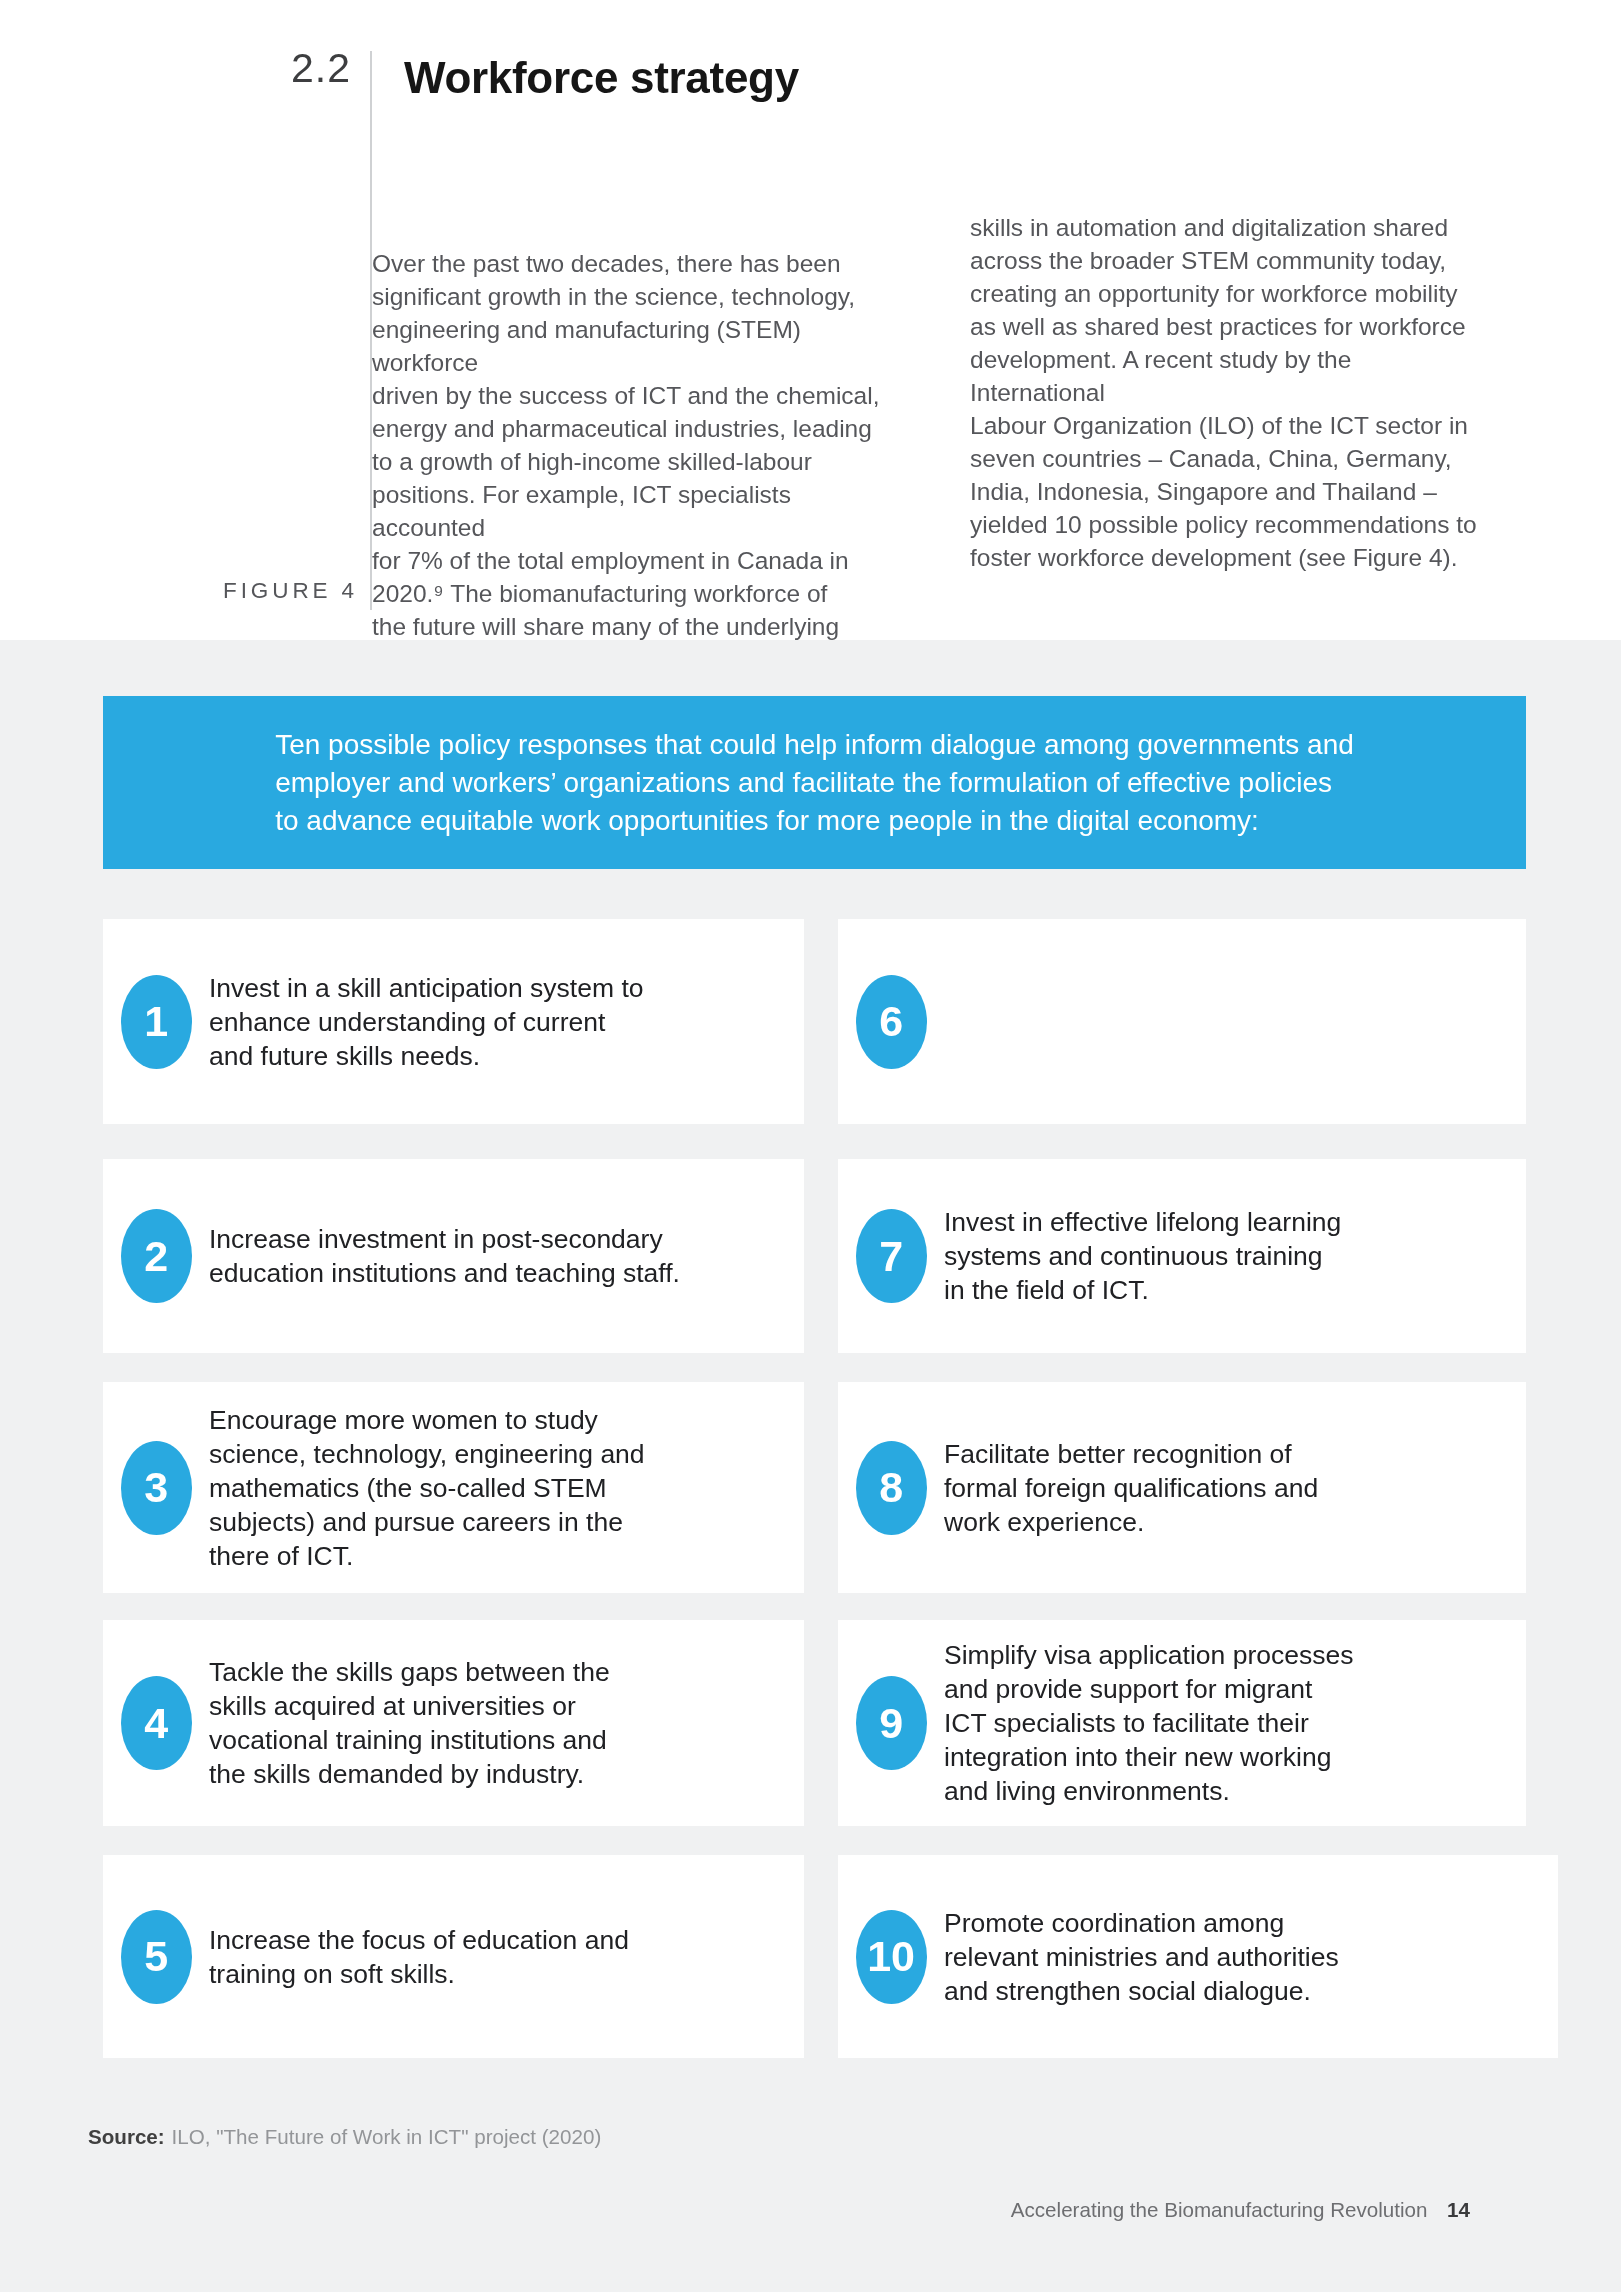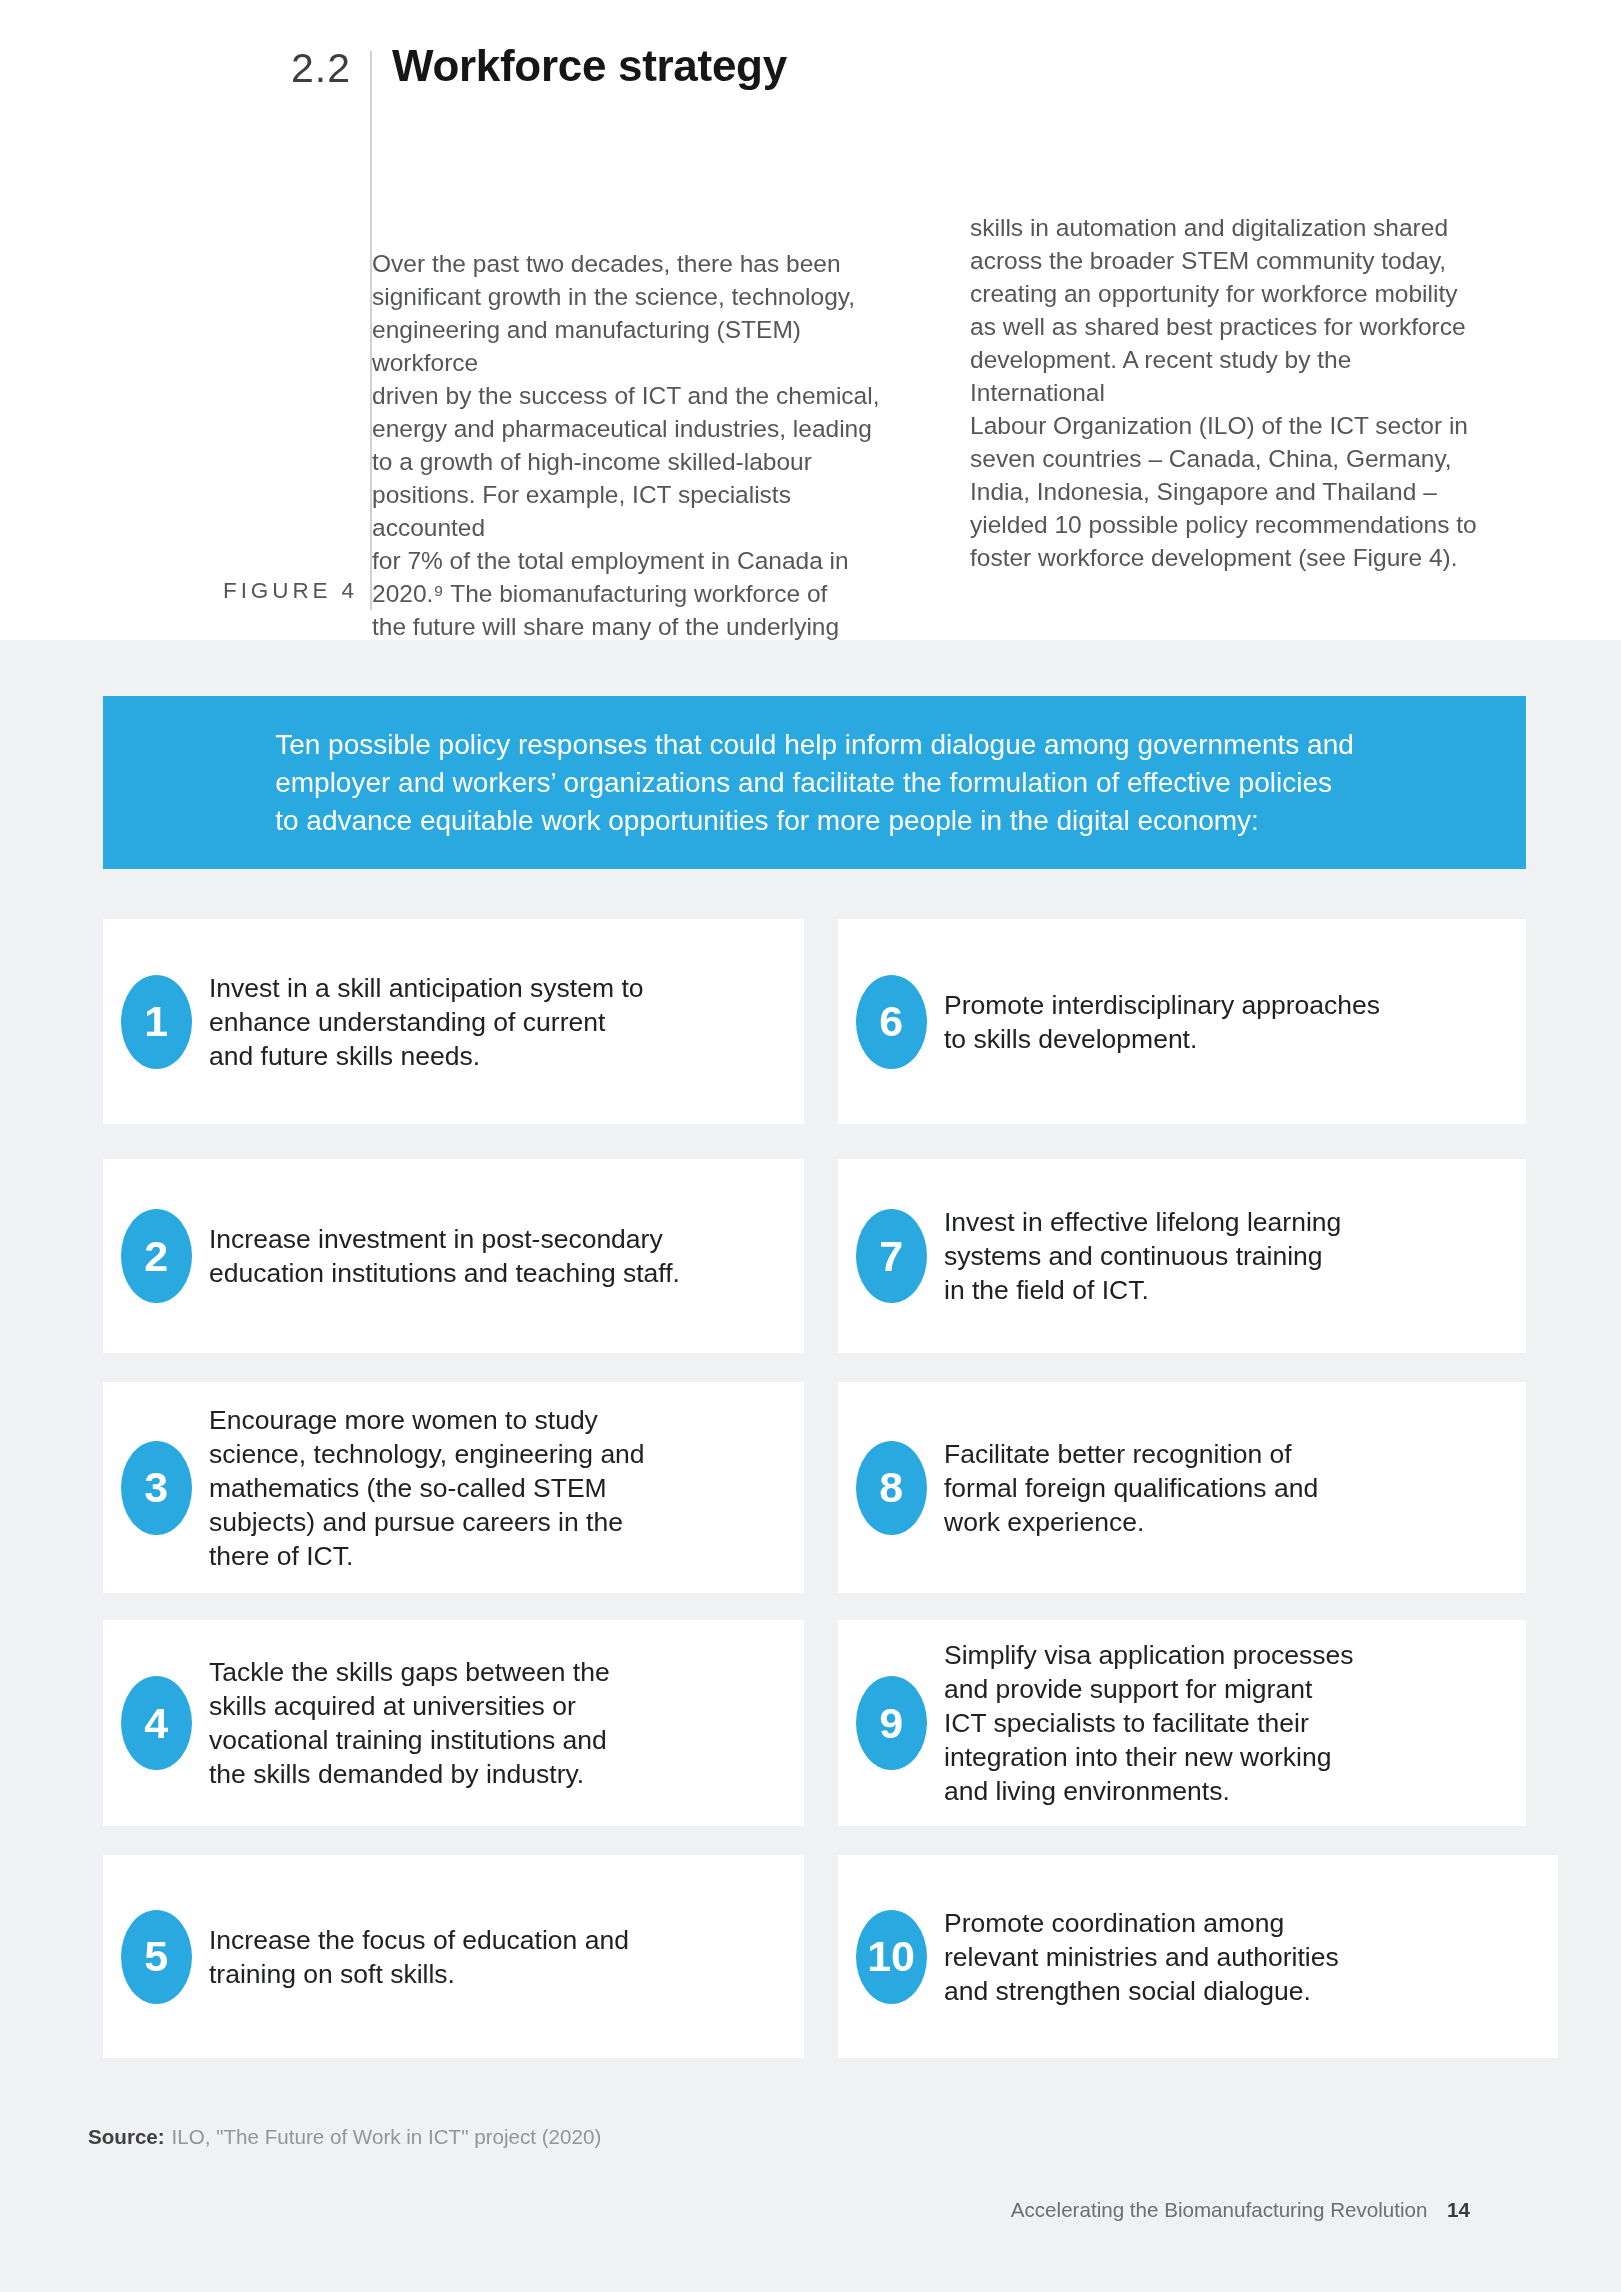--- a/index.html
+++ b/index.html
@@ -70,21 +70,21 @@
 </style>
 </head>
 <body>
 
 <div class="page">
 
   <div class="gray-band"></div>
 
   <div class="title-rule"></div>
   <div class="section-number">2.2</div>
-  <h1 class="section-title" style="margin:0; font-size:44px;">Workforce strategy</h1>
+  <h1 class="section-title" style="margin:12px; font-size:44px;">Workforce strategy</h1>
 
   <div class="intro intro-left">Over the past two decades, there has been
 significant growth in the science, technology,
 engineering and manufacturing (STEM) workforce
 driven by the success of ICT and the chemical,
 energy and pharmaceutical industries, leading
 to a growth of high-income skilled-labour
 positions. For example, ICT specialists accounted
 for 7% of the total employment in Canada in
 2020.⁹ The biomanufacturing workforce of
@@ -132,22 +132,20 @@
 vocational training institutions and
 the skills demanded by industry.</div>
   </div>
   <div class="card c5">
     <div class="badge">5</div>
     <div class="card-text">Increase the focus of education and
 training on soft skills.</div>
   </div>
   <div class="card c6">
     <div class="badge">6</div>
-    <div class="card-text">Promote interdisciplinary approaches
-to skills development.</div>
   </div>
   <div class="card c7">
     <div class="badge">7</div>
     <div class="card-text">Invest in effective lifelong learning
 systems and continuous training
 in the field of ICT.</div>
   </div>
   <div class="card c8">
     <div class="badge">8</div>
     <div class="card-text">Facilitate better recognition of

